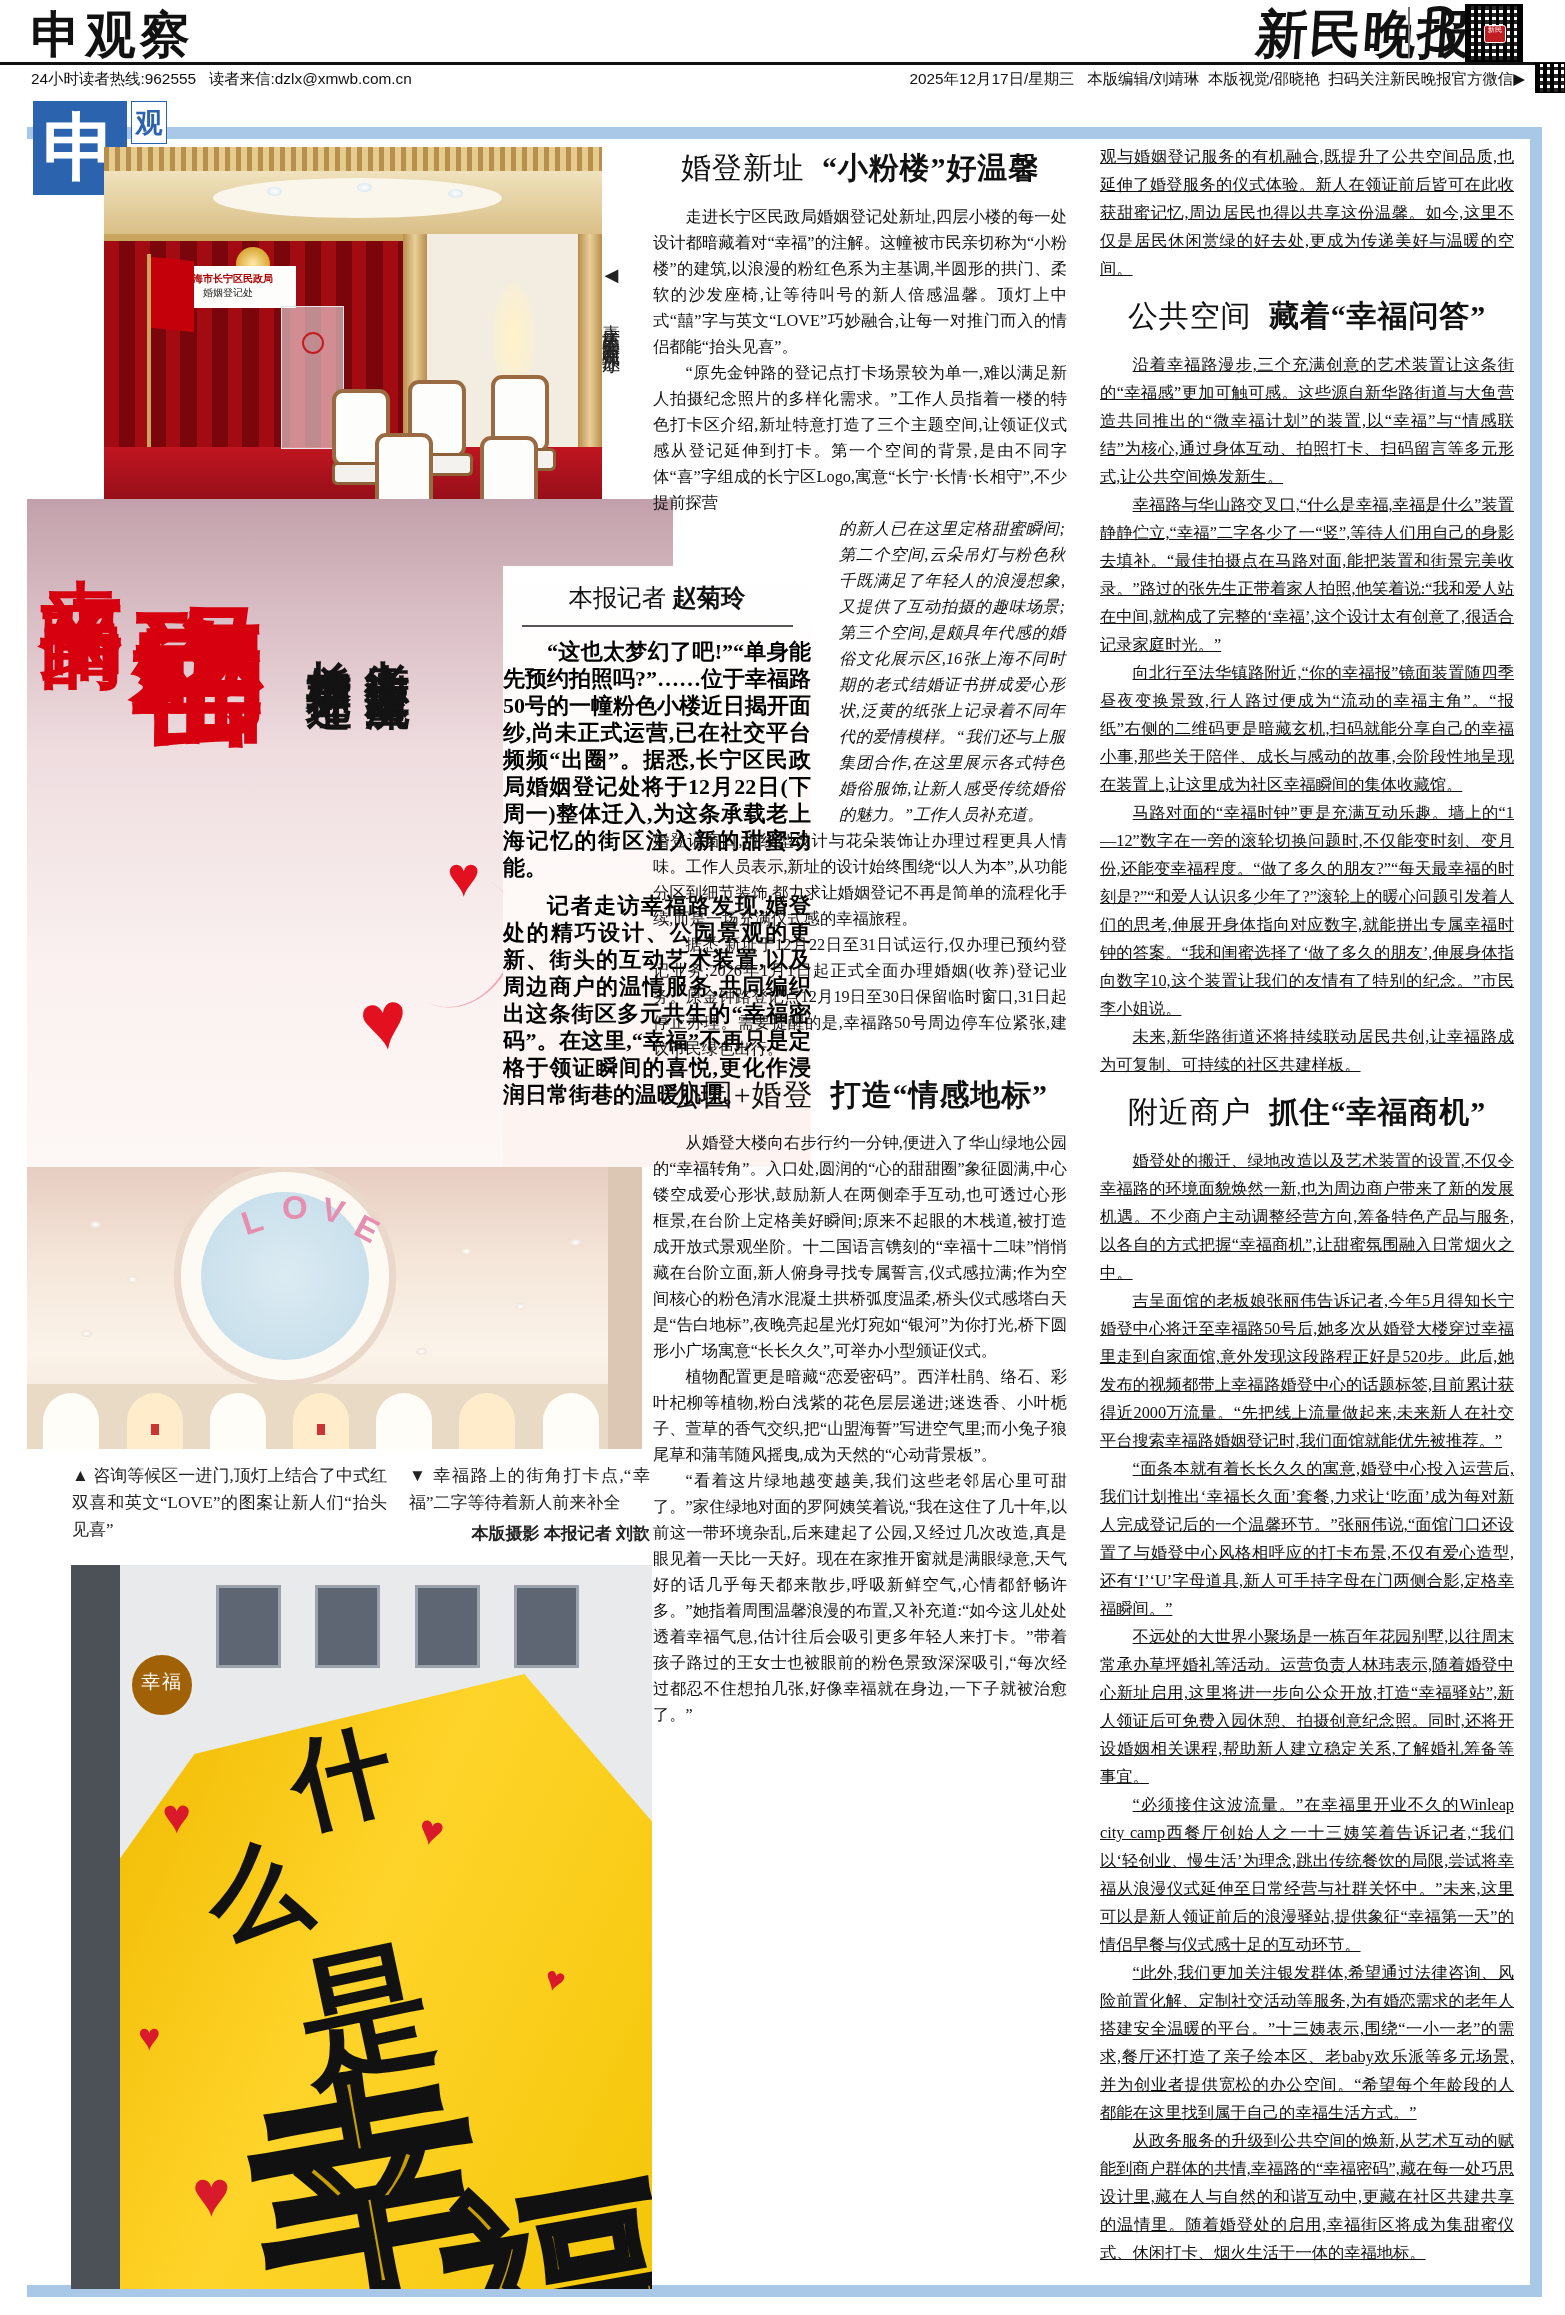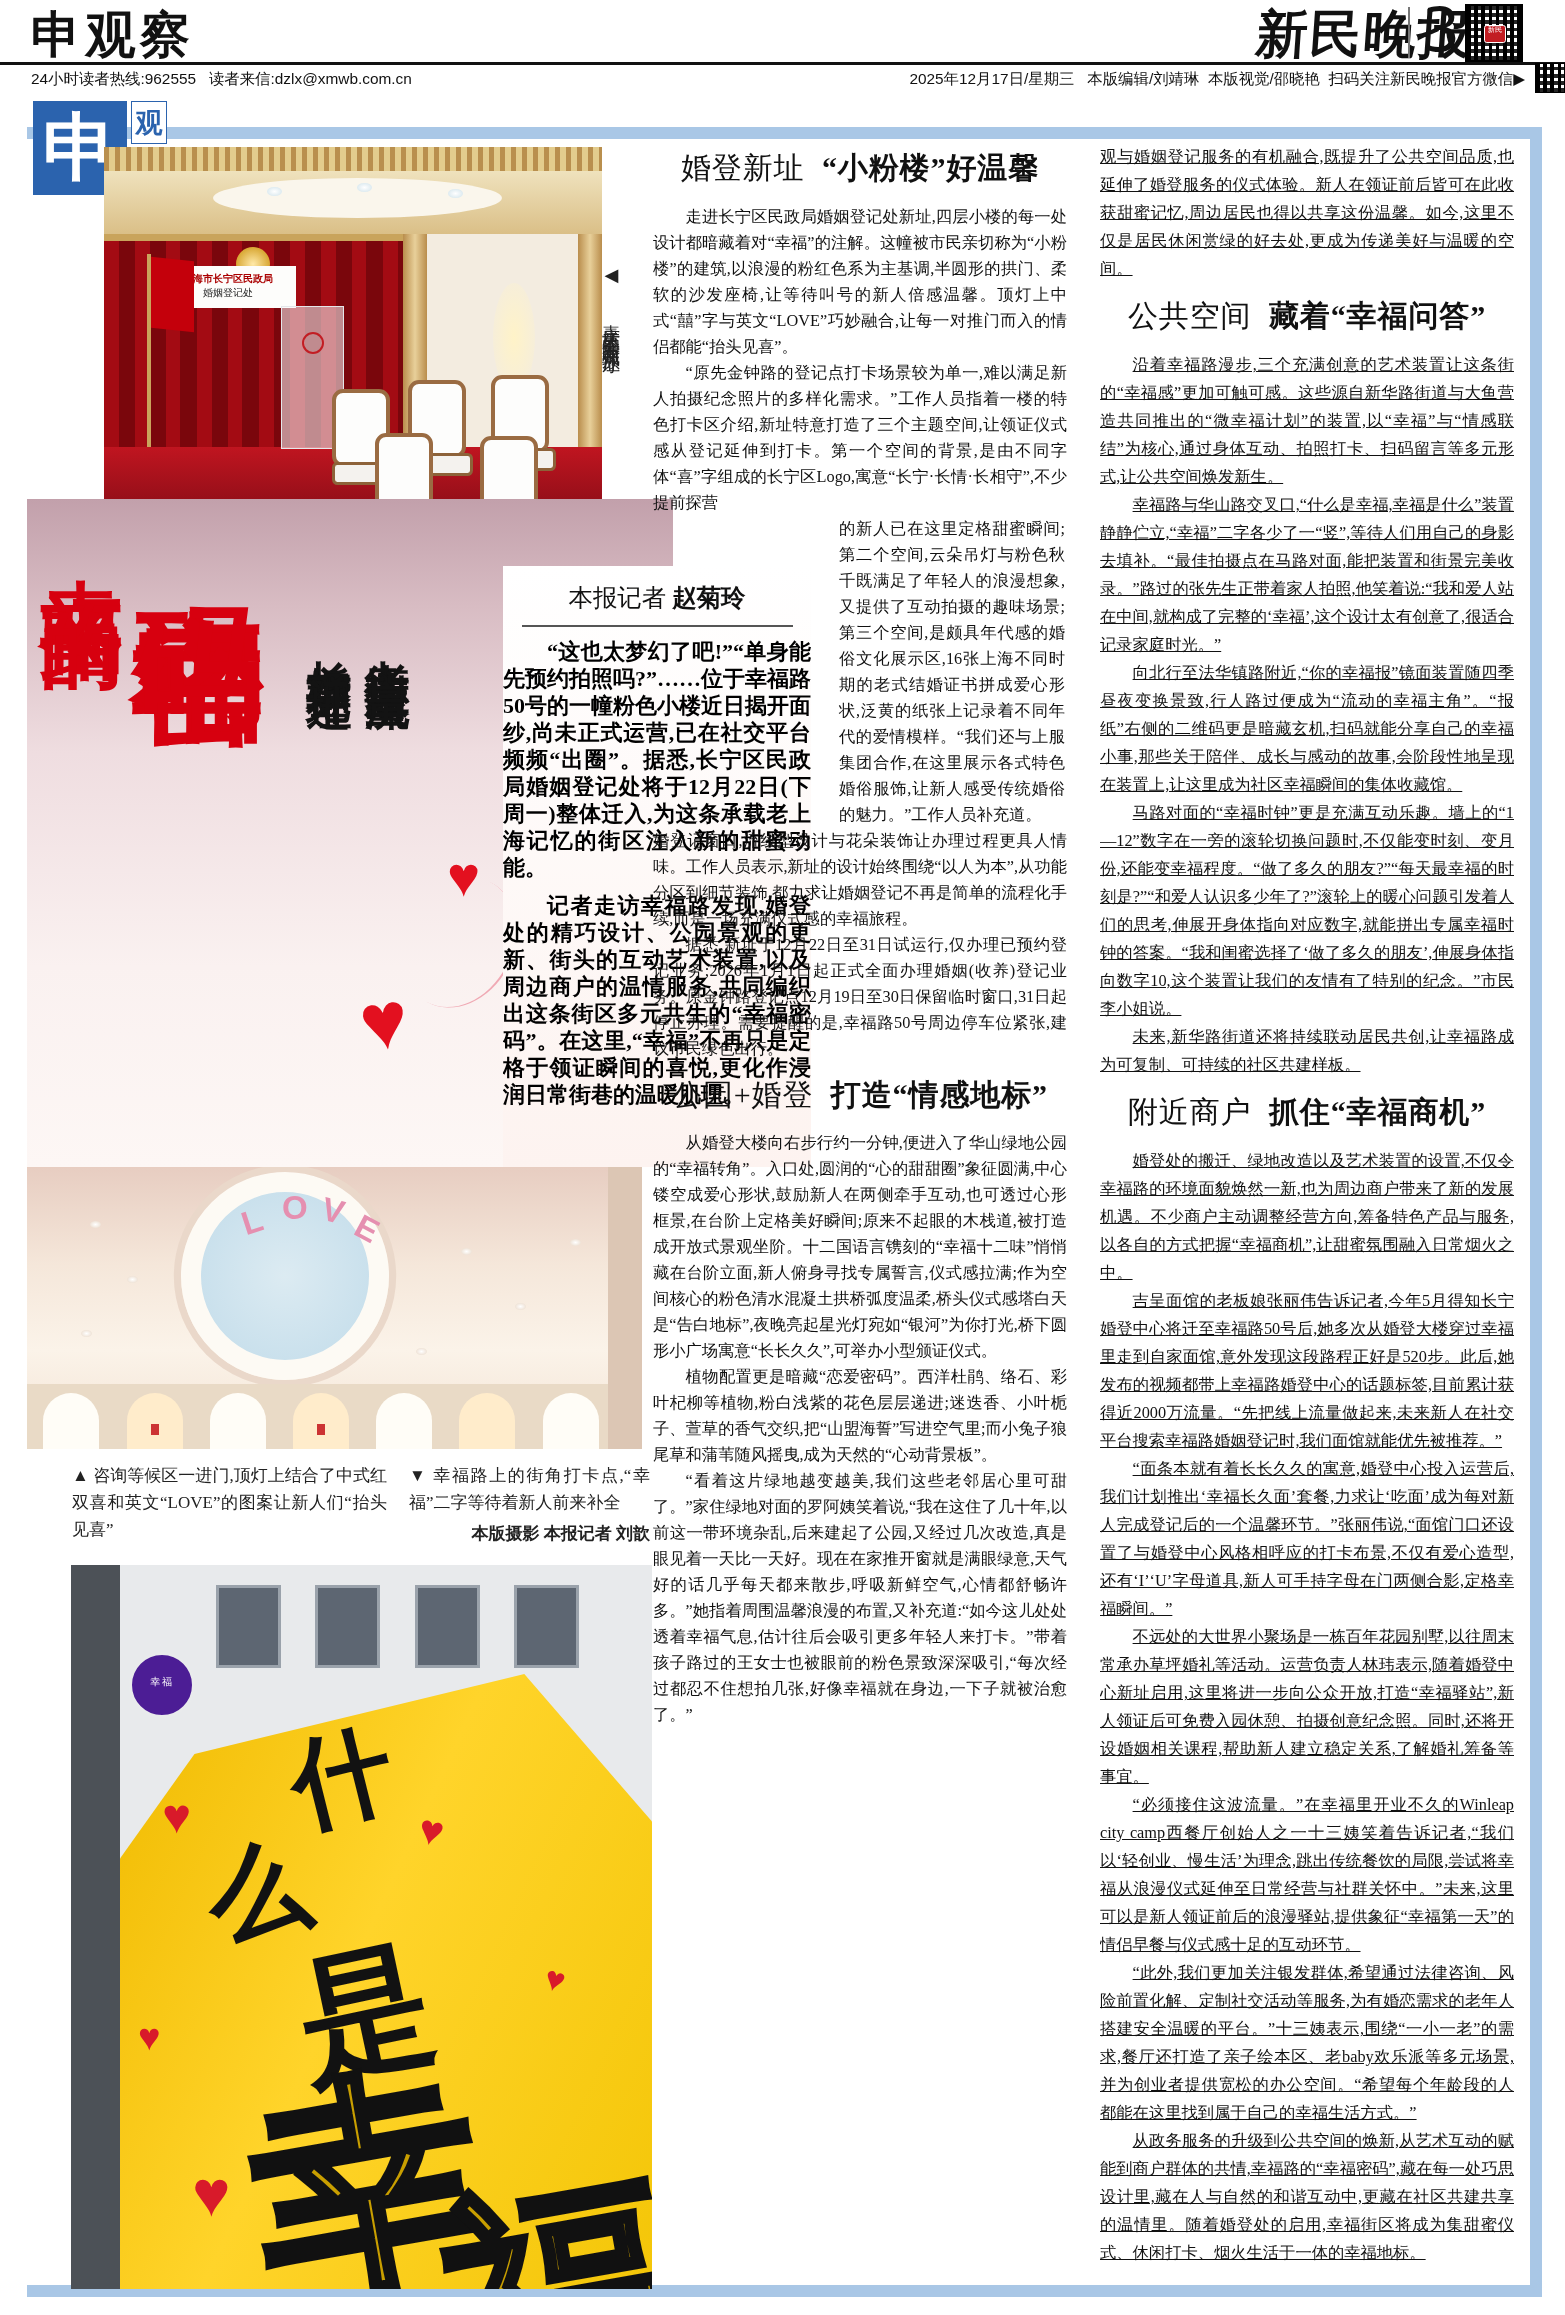--- a/index.html
+++ b/index.html
@@ -99,41 +99,41 @@
   .p2-col{position:absolute;left:581px;top:0;width:34px;height:282px;background:#dcc6b4;}
   
   .cap{font-size:17px;line-height:27px;color:#222;text-align:justify;}
   .cap2{left:72px;top:1462px;width:315px;}
   .cap3{left:409px;top:1462px;width:241px;}
   .credit{margin-top:3.6px;text-align:right;font-weight:700;}
   
   .photo3{left:71px;top:1565px;width:581px;height:724px;overflow:hidden;background:#e8eaec;}
   .p3-alley{position:absolute;left:0;top:0;width:49px;height:724px;background:#4c5157;}
   .p3-win{position:absolute;top:20px;width:65px;height:83px;background:#5d6672;border:3.6px solid #9aa2ab;box-sizing:border-box;}
-  .p3-redsign{position:absolute;left:58px;top:87px;width:60px;height:60px;border-radius:50%;background:#4c1d95;
-      border:3.6px solid #e9ebec;color:#fff;font-size:10px;text-align:center;line-height:54px;letter-spacing:1.8px;}
+  .p3-redsign{position:absolute;left:58px;top:87px;width:60px;height:60px;border-radius:50%;background:#a16207;
+      border:3.6px solid #e9ebec;color:#fff;font-size:19px;text-align:center;line-height:54px;letter-spacing:1.8px;}
   .p3-sign{position:absolute;left:49px;top:109px;width:532px;height:615px;
       clip-path:polygon(14% 13%,76% 0%,100% 24%,100% 100%,0% 100%,0% 30%);
       background:linear-gradient(115deg,#f0ba00,#ffd42a 45%,#f4c608);}
   .p3-ch{position:absolute;font-weight:900;color:#121212;line-height:1;}
   .p3-out{color:#c99f00;-webkit-text-stroke:6.3px #111;}
   .p3-heart{position:absolute;color:#d81a2a;line-height:1;}
   
   .col{width:414px;overflow:hidden;}
   .colA{left:653px;top:143px;height:2137px;}
   .colB{left:1100px;top:143px;height:2137px;}
   .h-art{text-align:center;font-size:30px;margin:5.4px 0 14.5px;letter-spacing:0.9px;white-space:nowrap;}
   .h-art .k{font-weight:500;}
   .h-art .b{font-weight:900;margin-left:9px;}
   .colA p,.colB p{margin:0;text-align:justify;}
   .colA .body p{font-size:16.3px;line-height:26px;text-indent:2em;}
   .colB .body p{font-size:16.3px;line-height:28px;text-indent:2em;text-decoration:underline;}
   p.noind{text-indent:0 !important;}
   .seg2{margin-left:186px;width:226px;}
-  .seg2 p{font-size:16.3px;line-height:26px;}
+  .seg2 p{font-size:16.3px;line-height:26px;font-style:italic;}
   .mt{margin-top:12.7px !important;}
 </style>
 </head>
 <body>
 
 <div class="abs sec-title">申观察</div>
 <div class="abs rule1"></div>
 <div class="abs masthead">新民晚报</div>
 <div class="abs vdiv"></div>
 <div class="abs pageno">3</div>

